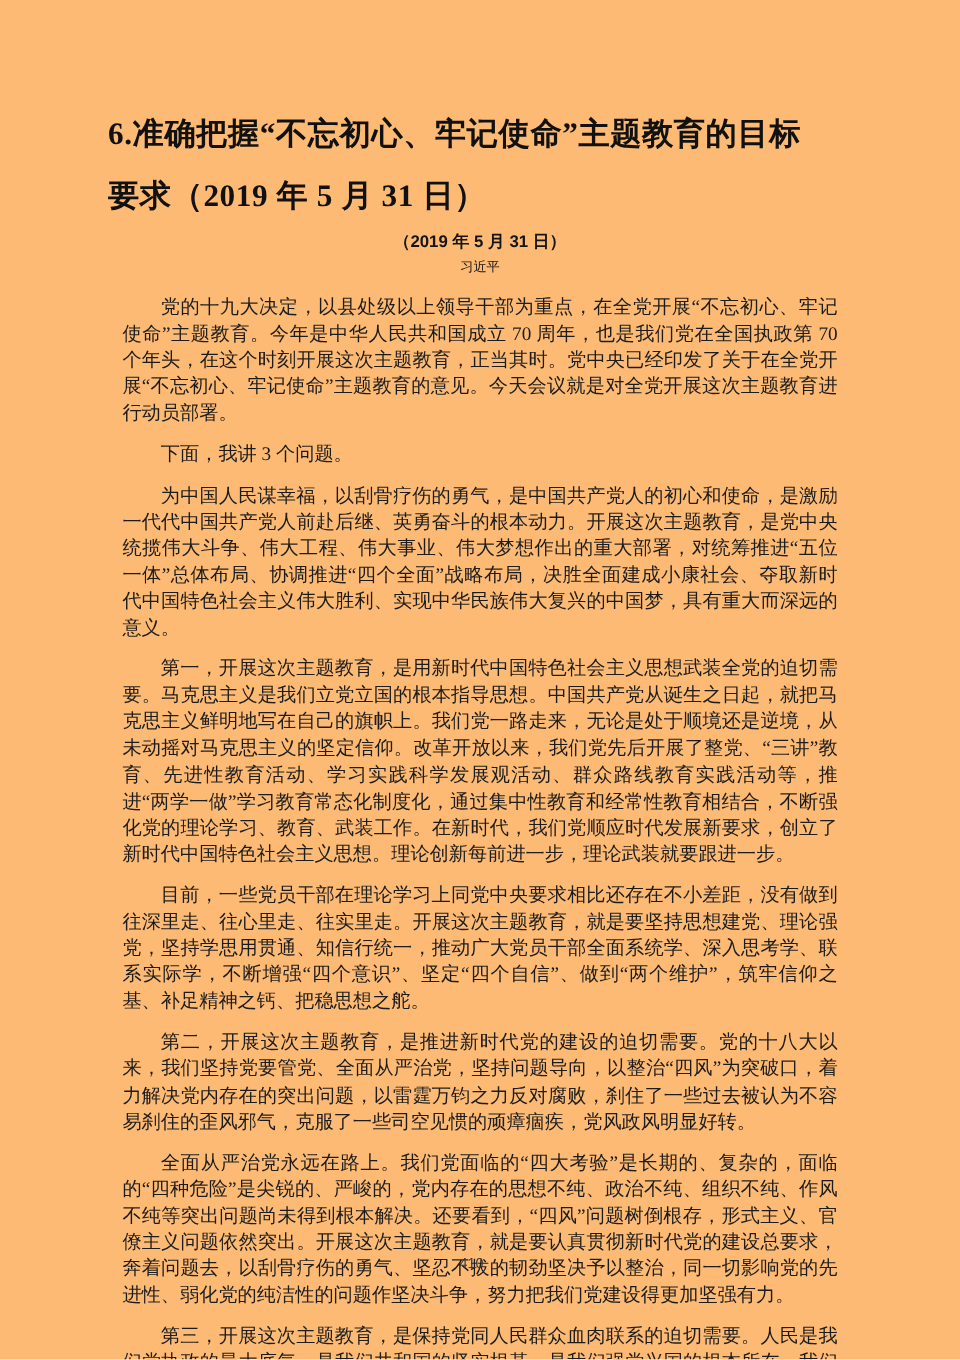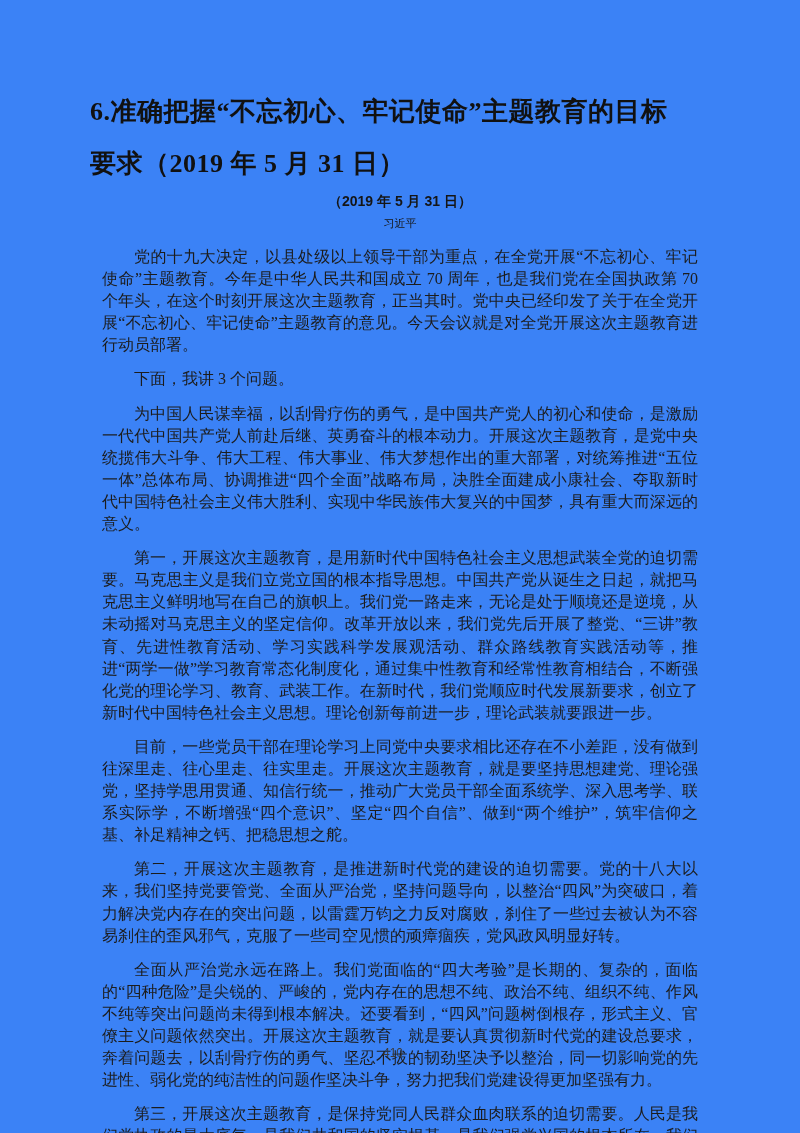--- a/index.html
+++ b/index.html
@@ -4,21 +4,21 @@
 <style>
   html, body {
     margin: 0;
     padding: 0;
     background: #ffffff;
   }
   .page {
     position: relative;
     width: 800px;
     height: 1133px;
-    background: #3b82f6;
+    background: #fdba74;
     overflow: hidden;
     color: #1c1c1c;
     font-family: "Liberation Serif", "DejaVu Serif", serif;
   }
   .content-col {
     position: absolute;
     left: 90px;
     width: 620px;
     top: 0;
   }

